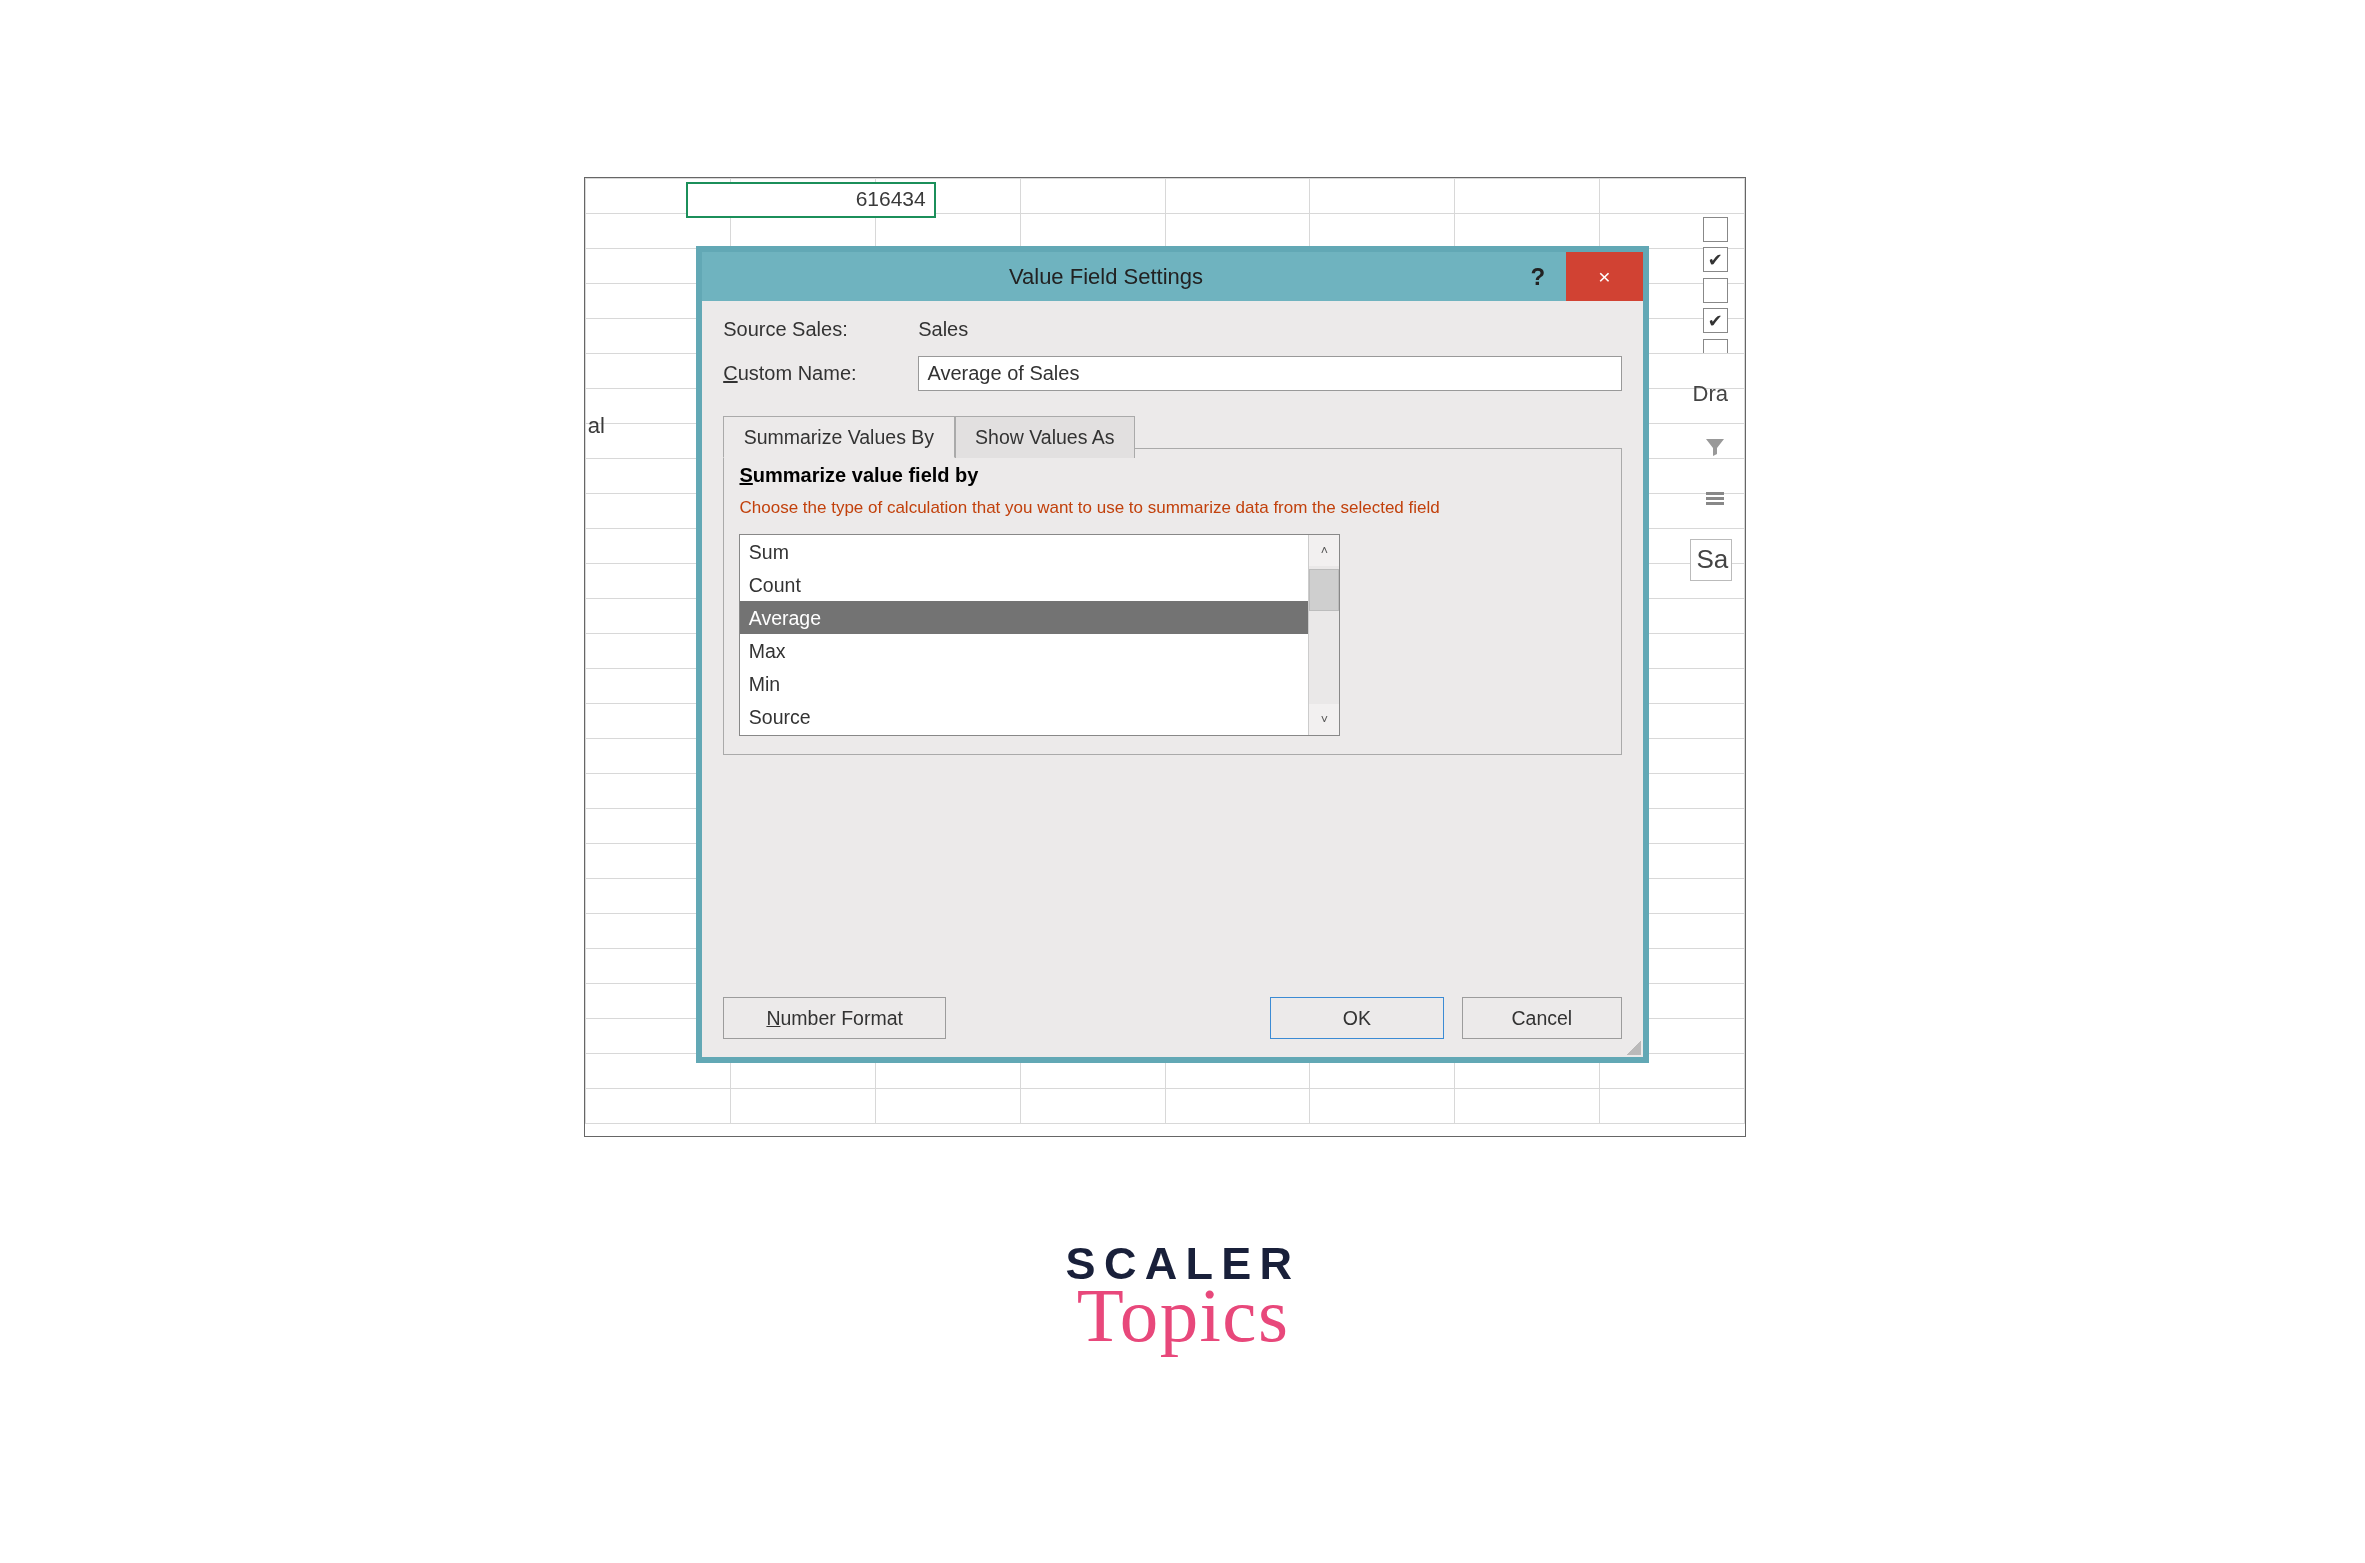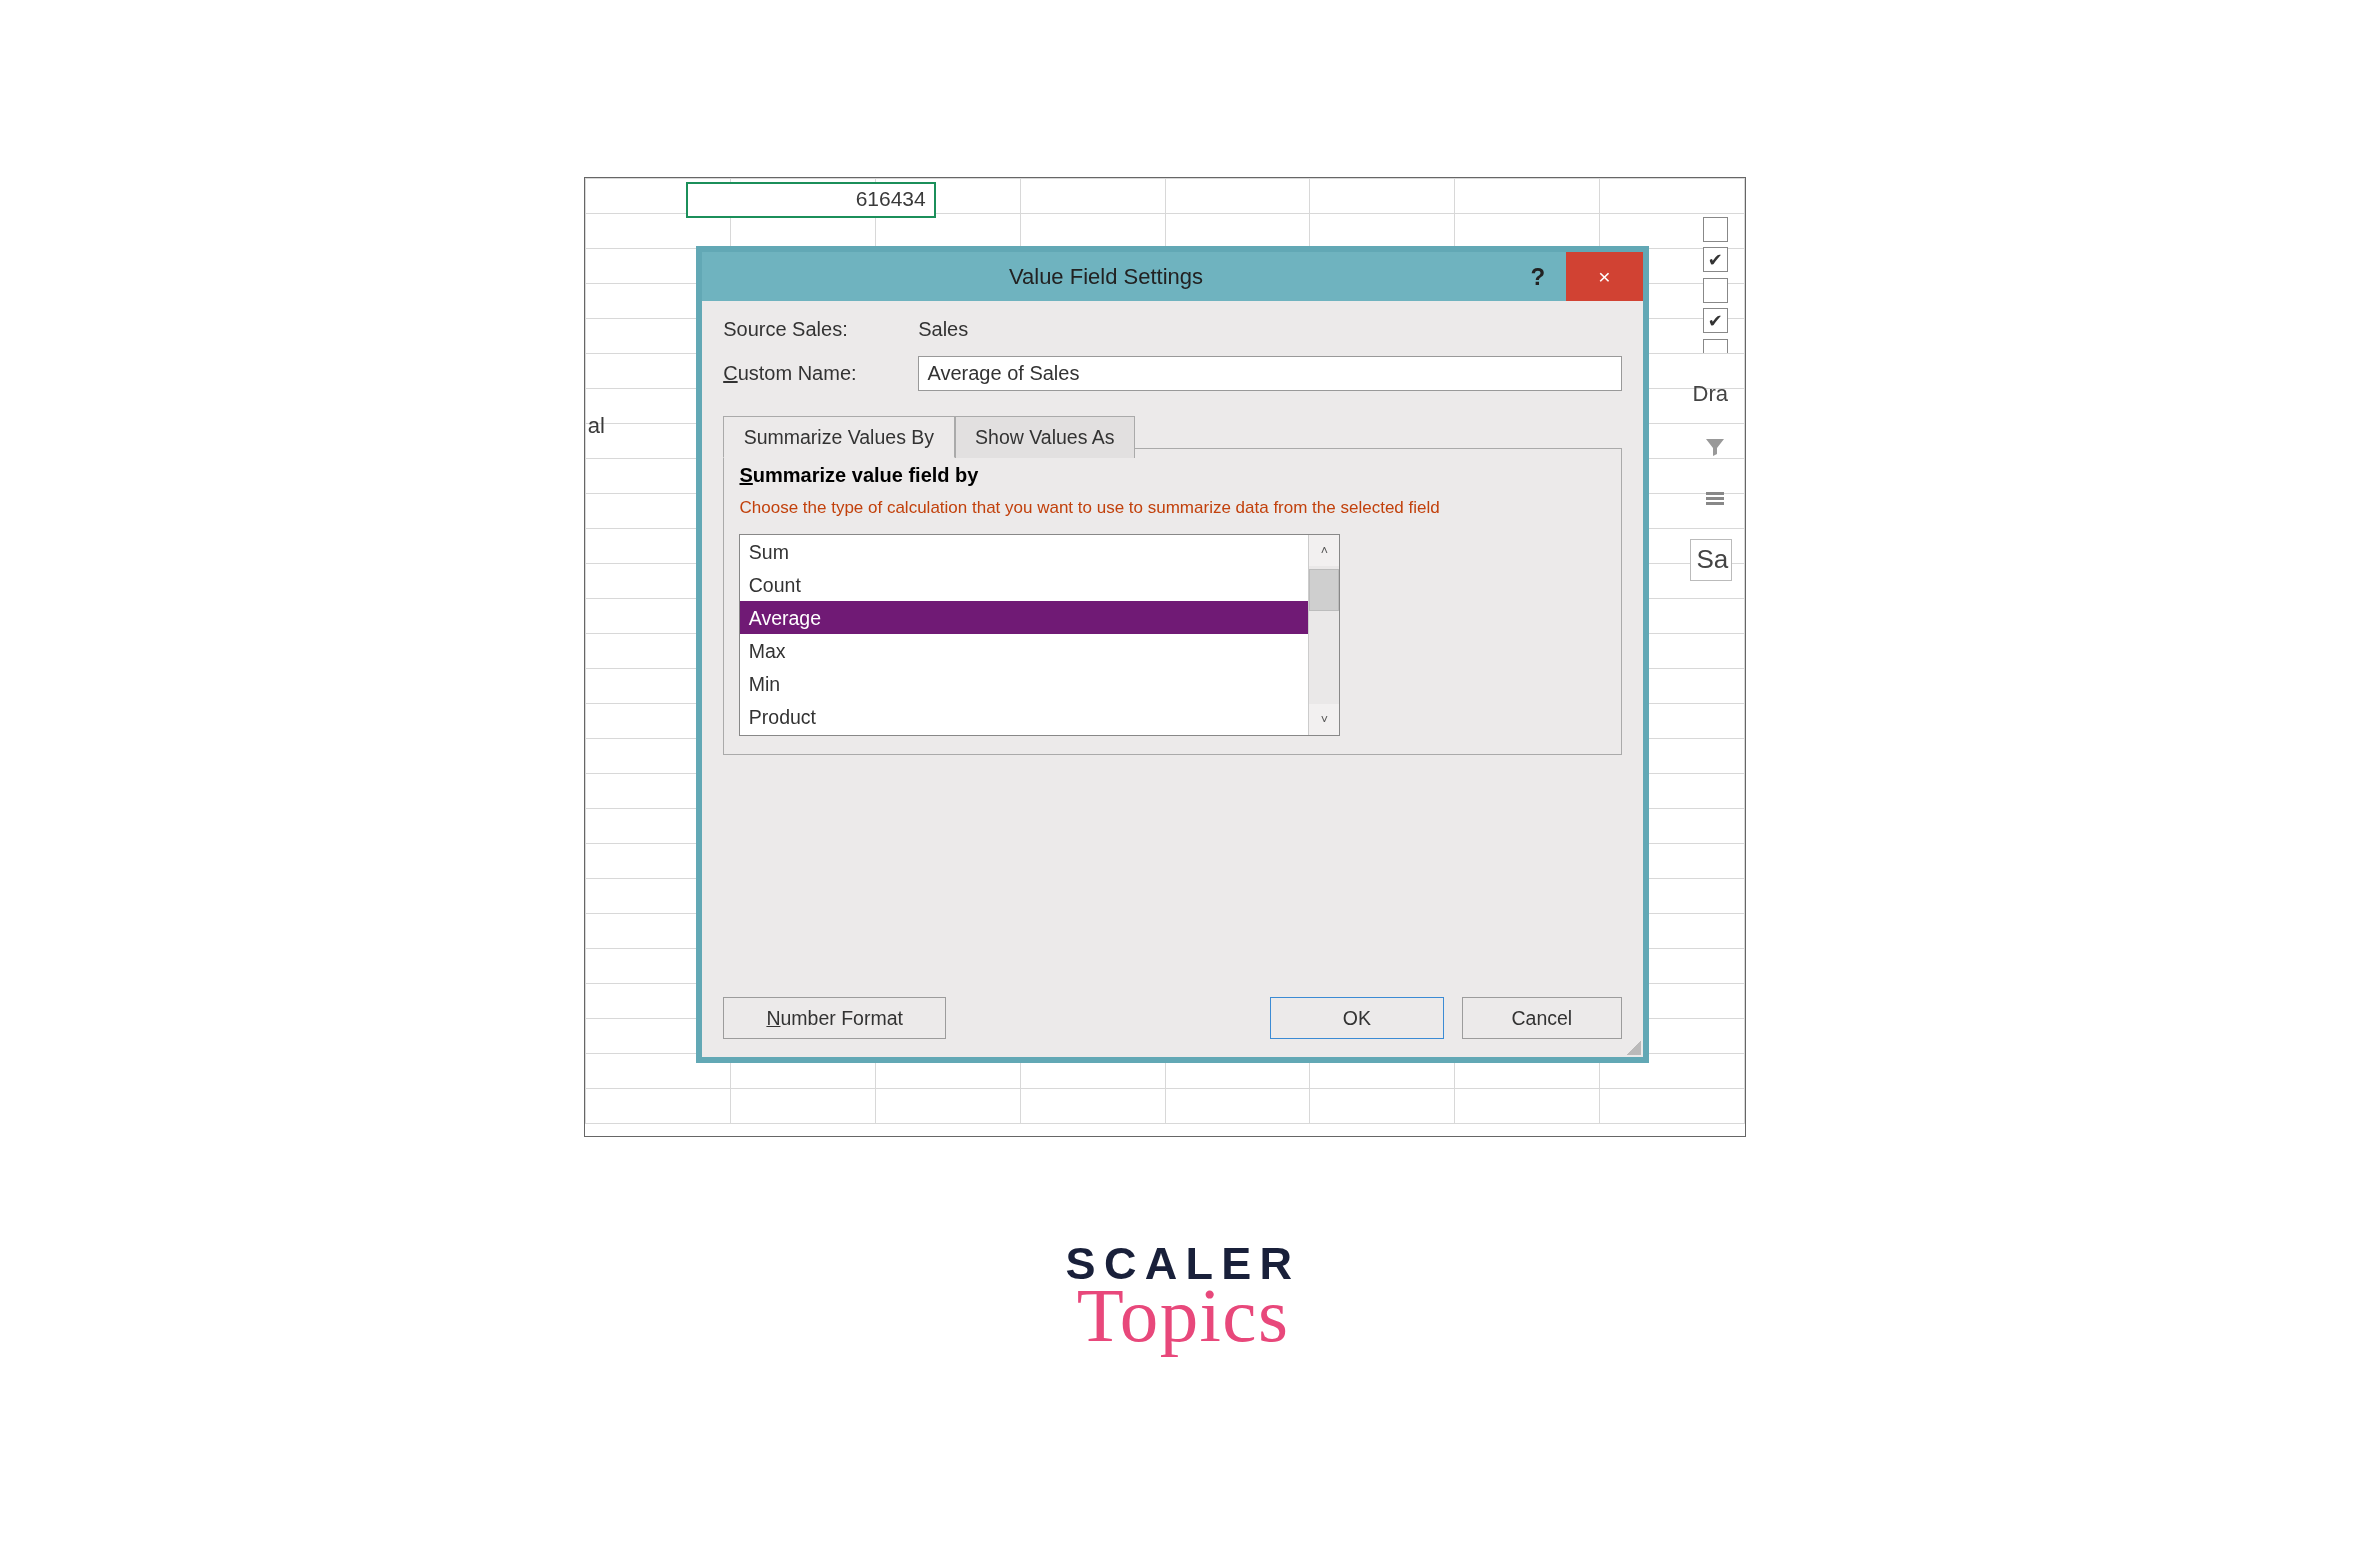--- a/index.html
+++ b/index.html
@@ -223,21 +223,21 @@
   }
   .listbox .item {
     font-size: 19.5px;
     padding: 1.4px 8.3px;
     color: #333;
     height: 33px;
     line-height: 31px;
     cursor: pointer;
   }
   .listbox .item.selected {
-    background: #701a75;
+    background: #737373;
     color: #fff;
   }
   .listbox .scroll {
     position: absolute;
     right: 0; top: 0; bottom: 0;
     width: 31px;
     border-left: 0.7px solid #ccc;
     background: #f2f0f0;
     display: flex;
     flex-direction: column;
@@ -641,21 +641,21 @@
         <div class="panel">
           <div class="heading"><span class="underline">S</span><span>ummarize value field by</span></div>
           <div class="desc">Choose the type of calculation that you want to use to summarize data from the selected field</div>
           <div class="listbox">
             <div class="items" id="func-list">
                 <div class="item">Sum</div>
                 <div class="item">Count</div>
                 <div class="item selected">Average</div>
                 <div class="item">Max</div>
                 <div class="item">Min</div>
-                <div class="item">Product</div>
+                <div class="item">Source</div>
               </div>
             <div class="scroll">
               <div class="arrow">˄</div>
               <div class="track">
                   <div class="thumb"></div>
                 </div>
               <div class="arrow">˅</div>
             </div>
           </div>
         </div>

